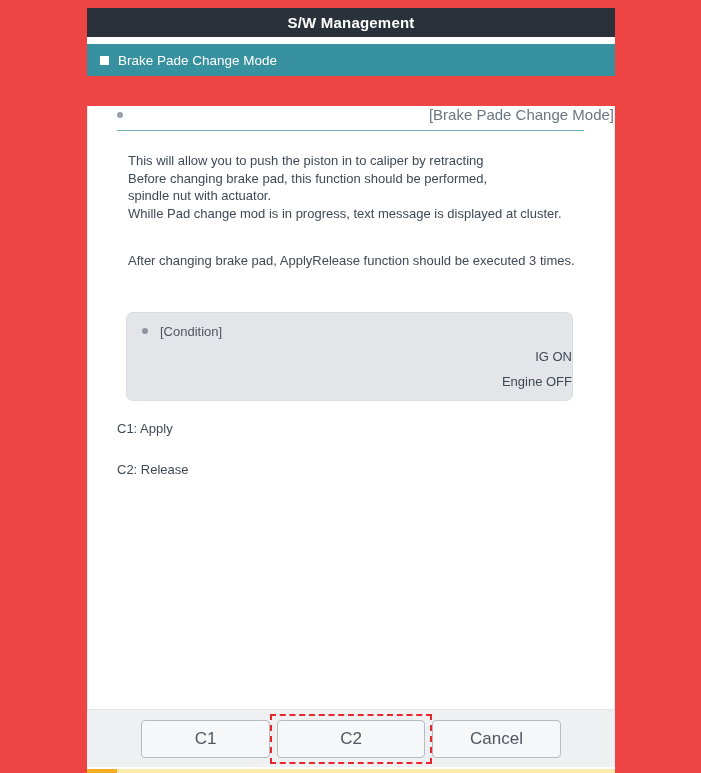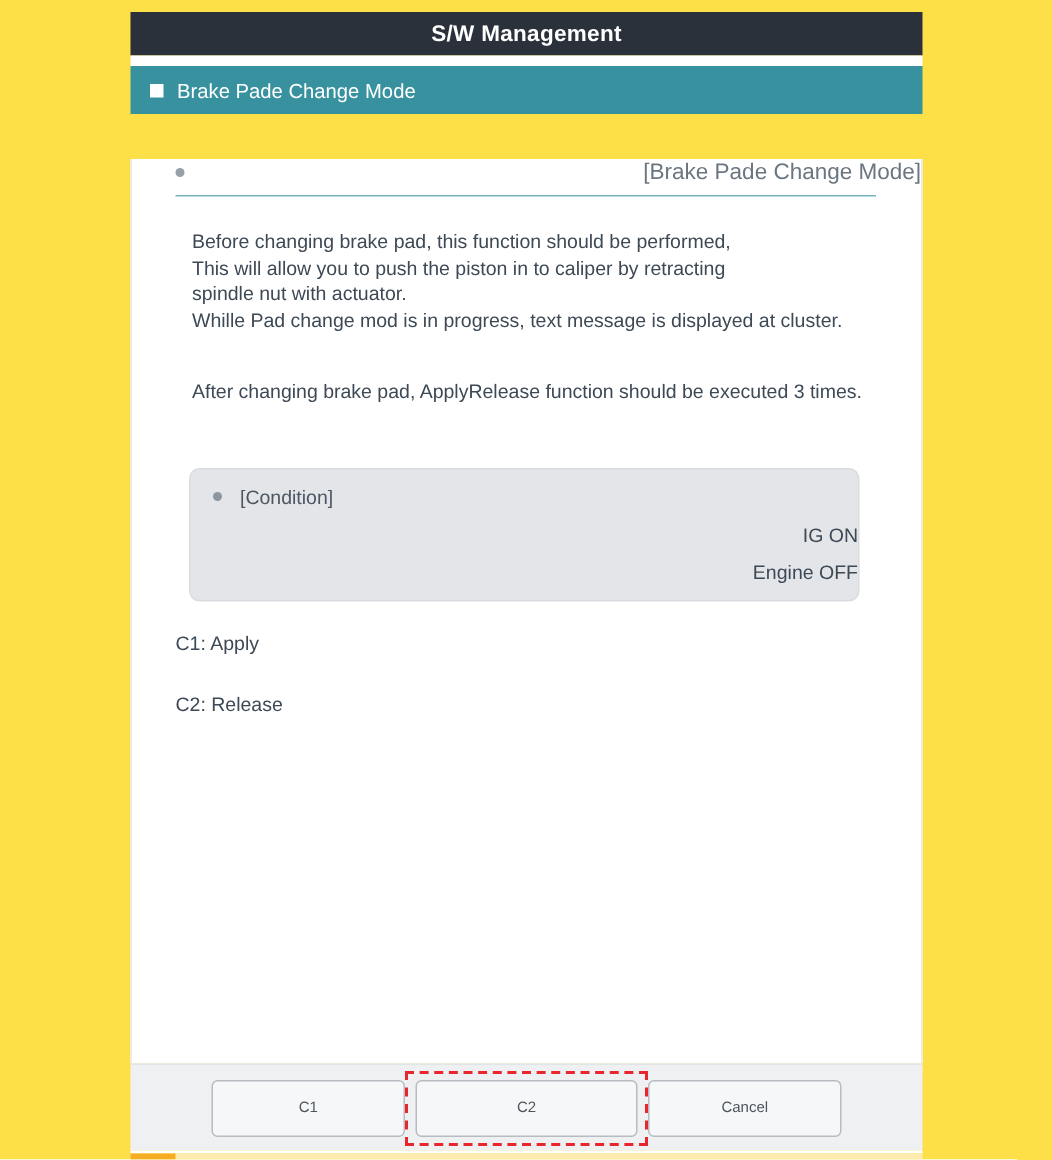--- a/index.html
+++ b/index.html
@@ -1,17 +1,17 @@
 <!DOCTYPE html>
 <html><head>
 <meta charset="utf-8">
 <style>
   * { margin:0; padding:0; box-sizing:border-box; }
   html,body { width:701px; height:773px; background:#ffffff; font-family:"Liberation Sans", sans-serif; }
-  .page { position:relative; width:701px; height:773px; background:#fde047; overflow:hidden; }
+  .page { position:relative; width:701px; height:773px; background:#ef4444; overflow:hidden; }
   .panel { position:absolute; left:87px; top:8px; width:528px; }
 
   .titlebar { height:29px; background:#2a313b; color:#ffffff; display:flex; align-items:center; justify-content:center;
               font-size:15px; font-weight:bold; letter-spacing:0.2px; }
   .titlegap { height:7px; background:#ffffff; }
   .subheader { height:32px; background:#38919f; color:#ffffff; display:flex; align-items:center;
                padding-left:13px; font-size:13.5px; }
   .subheader .sq { width:9px; height:9px; background:#ffffff; margin-right:9px; display:inline-block; }
 
   .content { height:603px; background:#ffffff; border-left:1px solid #e8eaec; border-right:1px solid #e8eaec;
@@ -32,21 +32,21 @@
   .cond-title .dot { margin-right:12px; background:#8d969e; }
   .cond-item { padding-left:34px; margin-top:10px; color:#3d4955; }
 
   .legend { margin-left:29px; color:#3d4955; }
   .legend-c1 { margin-top:20px; }
   .legend-c2 { margin-top:26px; }
 
   .btnbar { height:58px; background:#eef0f2; border-top:1px solid #e2e4e6; display:flex; align-items:center;
             justify-content:space-between; padding:0 54px; }
   .btn { width:148px; height:38px; background:#f6f7f8; border:1px solid #b7bcc2; border-radius:4px;
-         font-family:"Liberation Sans", sans-serif; font-size:10px; color:#4d565f; cursor:pointer; }
+         font-family:"Liberation Sans", sans-serif; font-size:17px; color:#4d565f; cursor:pointer; }
   .dashed-wrap { border:2px dashed #e8262d; padding:4px 5px; background:transparent; }
   .dashed-wrap .btn { display:block; }
 
   .warngap { height:2px; background:#ffffff; }
   .warnbar { position:relative; height:28px; background:#fdeab0; }
   .warn-icon { position:absolute; left:0; top:0; bottom:0; width:30px; background:#f6ad21; color:#ffffff;
                font-weight:bold; font-size:15px; display:flex; align-items:center; justify-content:center; }
   .warn-text { position:absolute; left:0; right:0; top:0; bottom:0; display:flex; align-items:center;
                justify-content:center; font-size:12.5px; font-weight:bold; color:#3a4553; }
 </style>
@@ -69,22 +69,22 @@
 
     <div class="content">
 
       <div class="sec-title">
         <span class="dot"></span>
         <span>[Brake Pade Change Mode]</span>
       </div>
       <hr class="teal-rule">
 
       <div class="para p1">
+        <div>This will allow you to push the piston in to caliper by retracting</div>
         <div>Before changing brake pad, this function should be performed,</div>
-        <div>This will allow you to push the piston in to caliper by retracting</div>
         <div>spindle nut with actuator.</div>
       </div>
 
       <div class="para p2">Whille Pad change mod is in progress, text message is displayed at cluster.</div>
 
       <div class="para p3">After changing brake pad, ApplyRelease function should be executed 3 times.</div>
 
       <div class="cond-box">
         <div class="cond-title">
           <span class="dot"></span>

